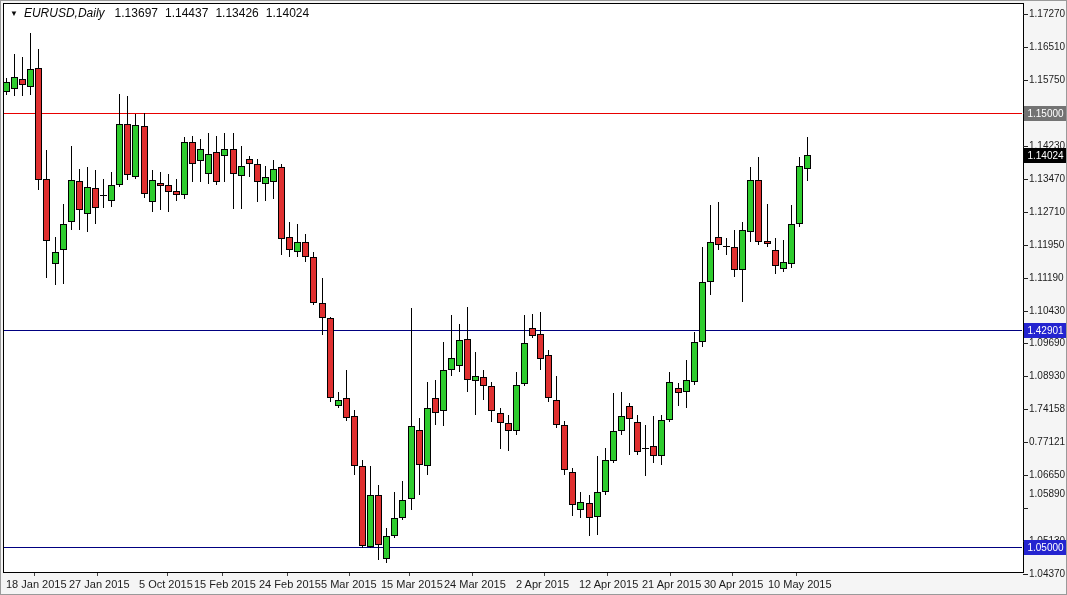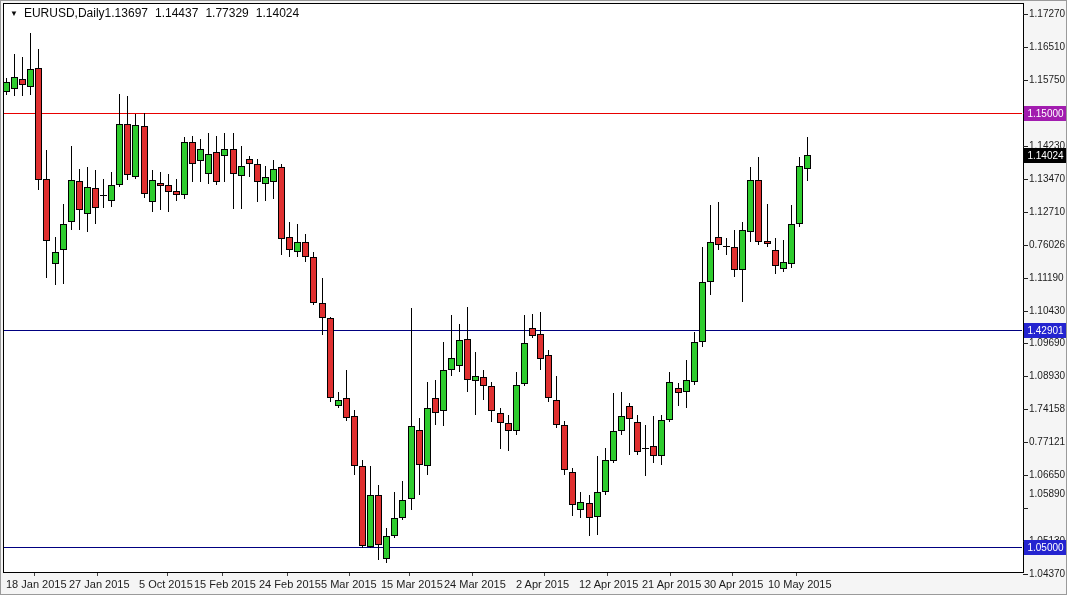--- a/index.html
+++ b/index.html
@@ -2,21 +2,21 @@
 <html><head>
 <meta charset="utf-8">
 <style>
   html,body{margin:0;padding:0;background:#dcdcdc;font-family:"Liberation Sans",sans-serif;}
   #root{position:relative;width:1067px;height:595px;background:#f5f5f5;border:1px solid #9a9a9a;
         box-sizing:border-box;overflow:hidden;}
   #plot-frame{position:absolute;left:2px;top:2px;width:1021px;height:570px;background:#ffffff;
         border:1px solid #000;box-sizing:border-box;}
   #title{position:absolute;left:9px;top:5px;font-size:12px;color:#0a0a0a;white-space:nowrap;z-index:40;}
   #title .tri{display:inline-block;font-size:8px;margin-right:6px;position:relative;top:-1px;cursor:pointer;}
-  #title .sym{}
+  #title .sym{margin-right:10px;font-style:italic;}
   #title .q{margin-right:7px;}
   .hline{position:absolute;height:1px;z-index:5;}
   .wick{position:absolute;width:1px;background:#000;z-index:10;}
   .body{position:absolute;width:7px;border:1px solid #000;box-sizing:border-box;z-index:11;}
   .doji{position:absolute;width:7px;height:1px;background:#000;z-index:11;}
   .p-label{position:absolute;left:1028px;font-size:10px;color:#1c1c1c;z-index:20;white-space:nowrap;}
   .p-tick{position:absolute;left:1022px;width:5px;height:1px;background:#222;z-index:20;}
   .d-label{position:absolute;top:577px;font-size:11px;color:#1c1c1c;z-index:20;white-space:nowrap;}
   .d-tick{position:absolute;top:572px;width:1px;height:3px;background:#444;z-index:20;}
   .badge{position:absolute;left:1023px;width:43px;height:15px;line-height:15px;text-align:center;
@@ -232,44 +232,44 @@
       <div class="wick" style="left: 790px; top: 204px; height: 63px;"></div>
       <div class="body" style="left: 787px; top: 223px; height: 40px; background: rgb(46, 204, 46);"></div>
       <div class="wick" style="left: 798px; top: 156px; height: 70px;"></div>
       <div class="body" style="left: 795px; top: 165px; height: 58px; background: rgb(46, 204, 46);"></div>
       <div class="wick" style="left: 806px; top: 136px; height: 44px;"></div>
       <div class="body" style="left: 803px; top: 154px; height: 14px; background: rgb(46, 204, 46);"></div>
     </div>
   <div id="price-axis"></div>
   <div id="time-axis"></div>
   <div id="badges-layer">
-      <div class="badge" style="top: 105px; background: #a21caf;">1.15000</div>
+      <div class="badge" style="top: 105px; background: #737373;">1.15000</div>
       <div class="badge" style="top: 322px; background: rgb(36, 36, 208);">1.42901</div>
       <div class="badge" style="top: 539px; background: rgb(36, 36, 208);">1.05000</div>
       <div class="badge" style="top: 147px; background: rgb(0, 0, 0);">1.14024</div>
     </div>
   <div id="title">
-    <span class="tri">▼</span><span class="sym">EURUSD,Daily</span><span class="q">1.13697</span><span class="q">1.14437</span><span class="q">1.77329</span><span class="q">1.14024</span>
+    <span class="tri">▼</span><span class="sym">EURUSD,Daily</span><span class="q">1.13697</span><span class="q">1.14437</span><span class="q">1.13426</span><span class="q">1.14024</span>
   </div>
 <div class="p-tick" style="top: 13px;"></div>
     <div class="p-label" style="top: 7px;">1.17270</div>
     <div class="p-tick" style="top: 46px;"></div>
     <div class="p-label" style="top: 40px;">1.16510</div>
     <div class="p-tick" style="top: 79px;"></div>
     <div class="p-label" style="top: 73px;">1.15750</div>
     <div class="p-tick" style="top: 112px;"></div>
     <div class="p-label" style="top: 106px;">1.14990</div>
     <div class="p-tick" style="top: 145px;"></div>
     <div class="p-label" style="top: 139px;">1.14230</div>
     <div class="p-tick" style="top: 178px;"></div>
     <div class="p-label" style="top: 172px;">1.13470</div>
     <div class="p-tick" style="top: 211px;"></div>
     <div class="p-label" style="top: 205px;">1.12710</div>
     <div class="p-tick" style="top: 244px;"></div>
-    <div class="p-label" style="top: 238px;">0.76026</div>
+    <div class="p-label" style="top: 238px;">1.11950</div>
     <div class="p-tick" style="top: 277px;"></div>
     <div class="p-label" style="top: 271px;">1.11190</div>
     <div class="p-tick" style="top: 310px;"></div>
     <div class="p-label" style="top: 304px;">1.10430</div>
     <div class="p-tick" style="top: 342px;"></div>
     <div class="p-label" style="top: 336px;">1.09690</div>
     <div class="p-tick" style="top: 375px;"></div>
     <div class="p-label" style="top: 369px;">1.08930</div>
     <div class="p-tick" style="top: 408px;"></div>
     <div class="p-label" style="top: 402px;">1.74158</div>

